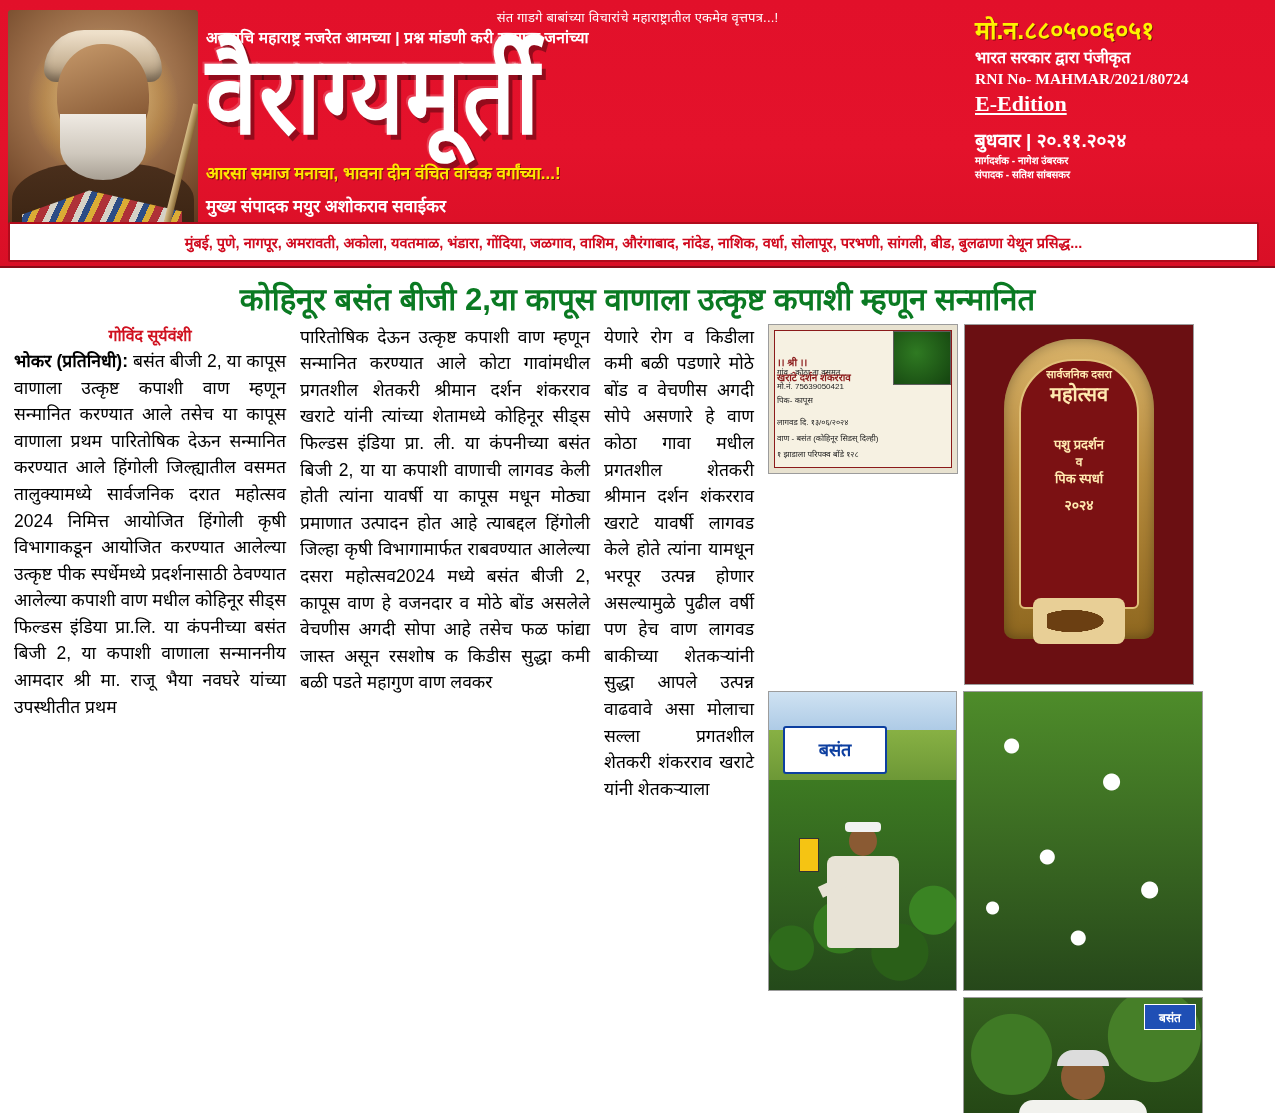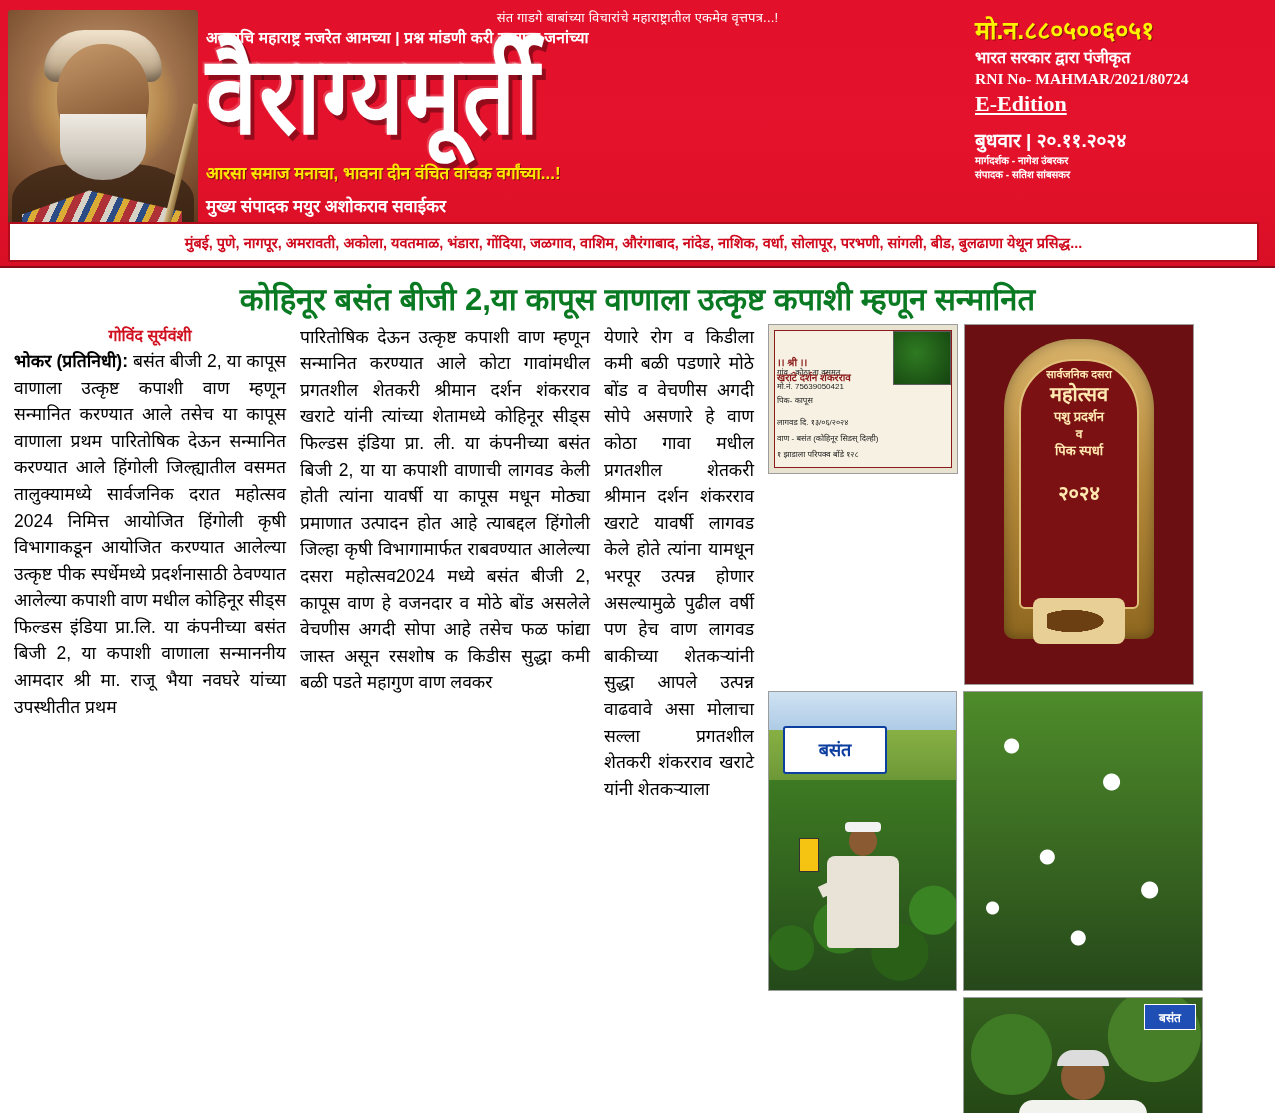--- a/index.html
+++ b/index.html
@@ -395,24 +395,24 @@
           <div class="cert-l" style="top:92px;">लागवड दि. १३/०६/२०२४</div>
           <div class="cert-l" style="top:108px;">वाण - बसंत (कोहिनूर सिडस् दिल्ही)</div>
           <div class="cert-l" style="top:124px;">१ झाडाला परिपक्व बोंडे १२८</div>
         </div>
 
         <div class="photo ph-trophy">
           <div class="shield"></div>
           <div class="plate">
             <div>सार्वजनिक दसरा</div>
             <div style="font-size:20px;">महोत्सव</div>
-            <div style="font-size:13px;">पशु प्रदर्शन</div>
+            <div style="margin-top:28px;font-size:13px;">पशु प्रदर्शन</div>
             <div style="font-size:12px;">व</div>
             <div style="font-size:13px;">पिक स्पर्धा</div>
-            <div style="margin-top:20px;font-size:20px;">२०२४</div>
+            <div style="margin-top:8px;font-size:14px;">२०२४</div>
           </div>
           <div class="bull"></div>
         </div>
       </div>
 
       <div class="media">
         <div class="photo ph-field">
           <div class="sky"></div>
           <div class="plants"></div>
           <div class="banner">बसंत</div>

